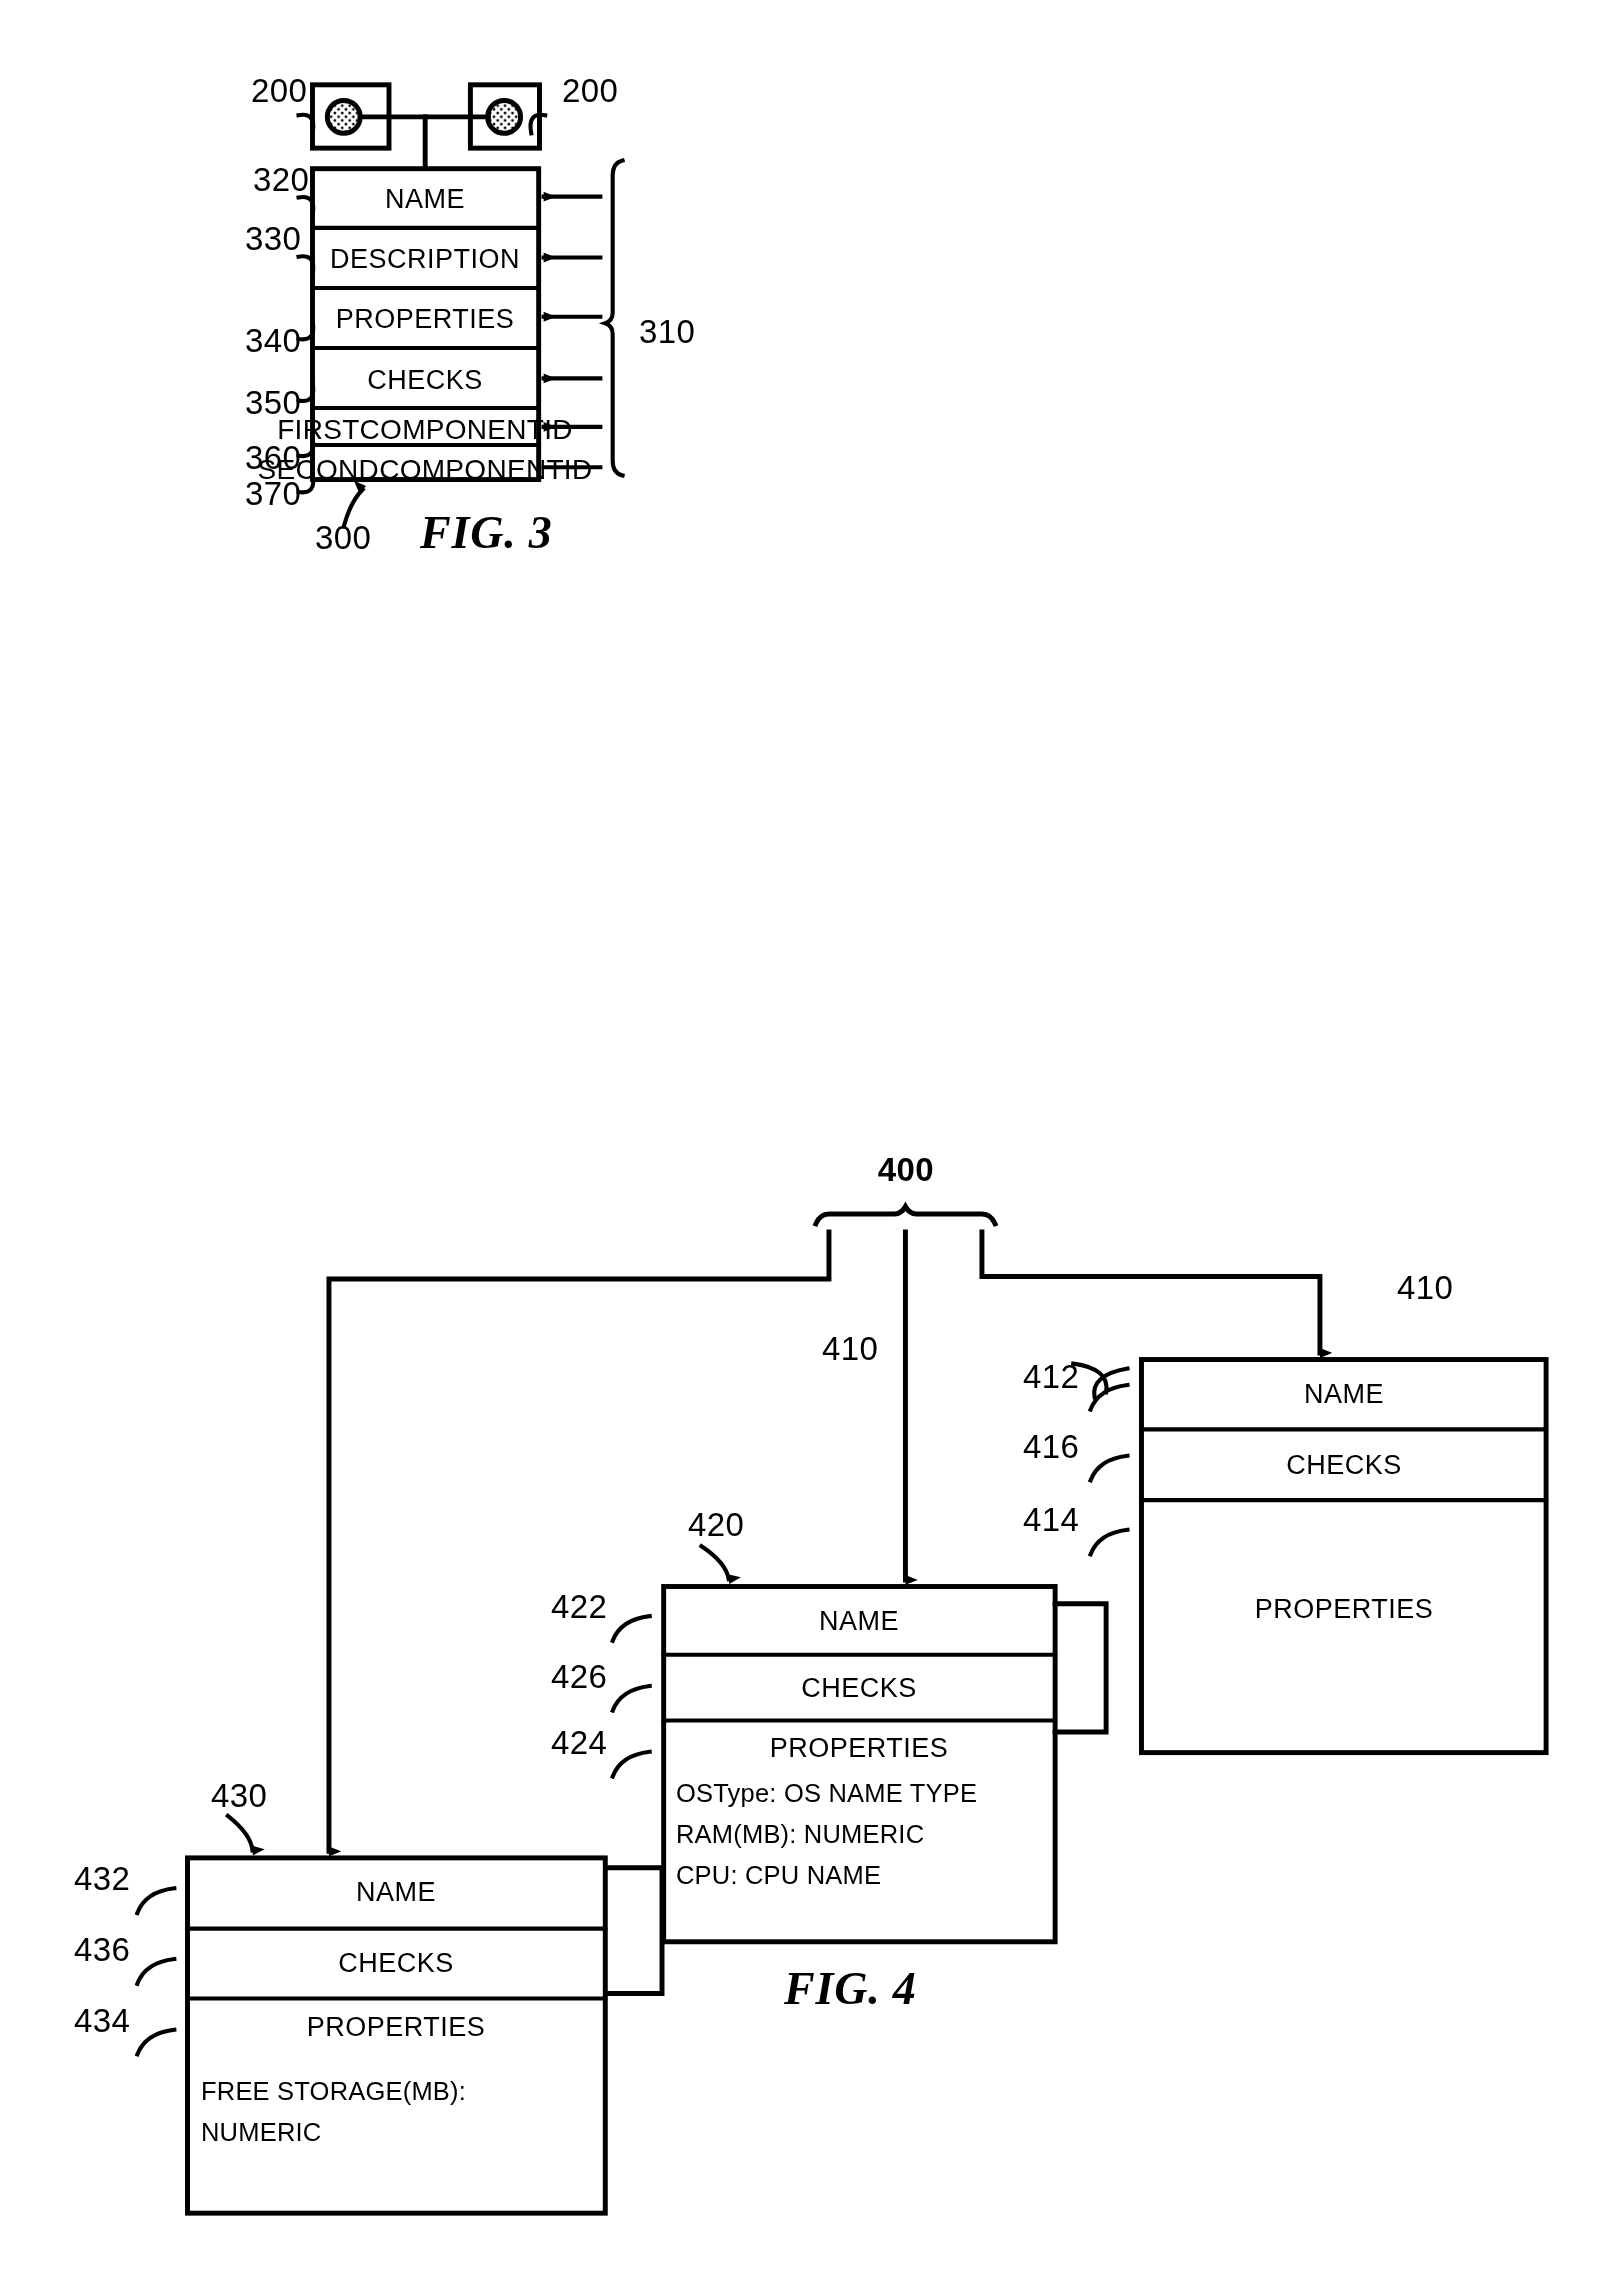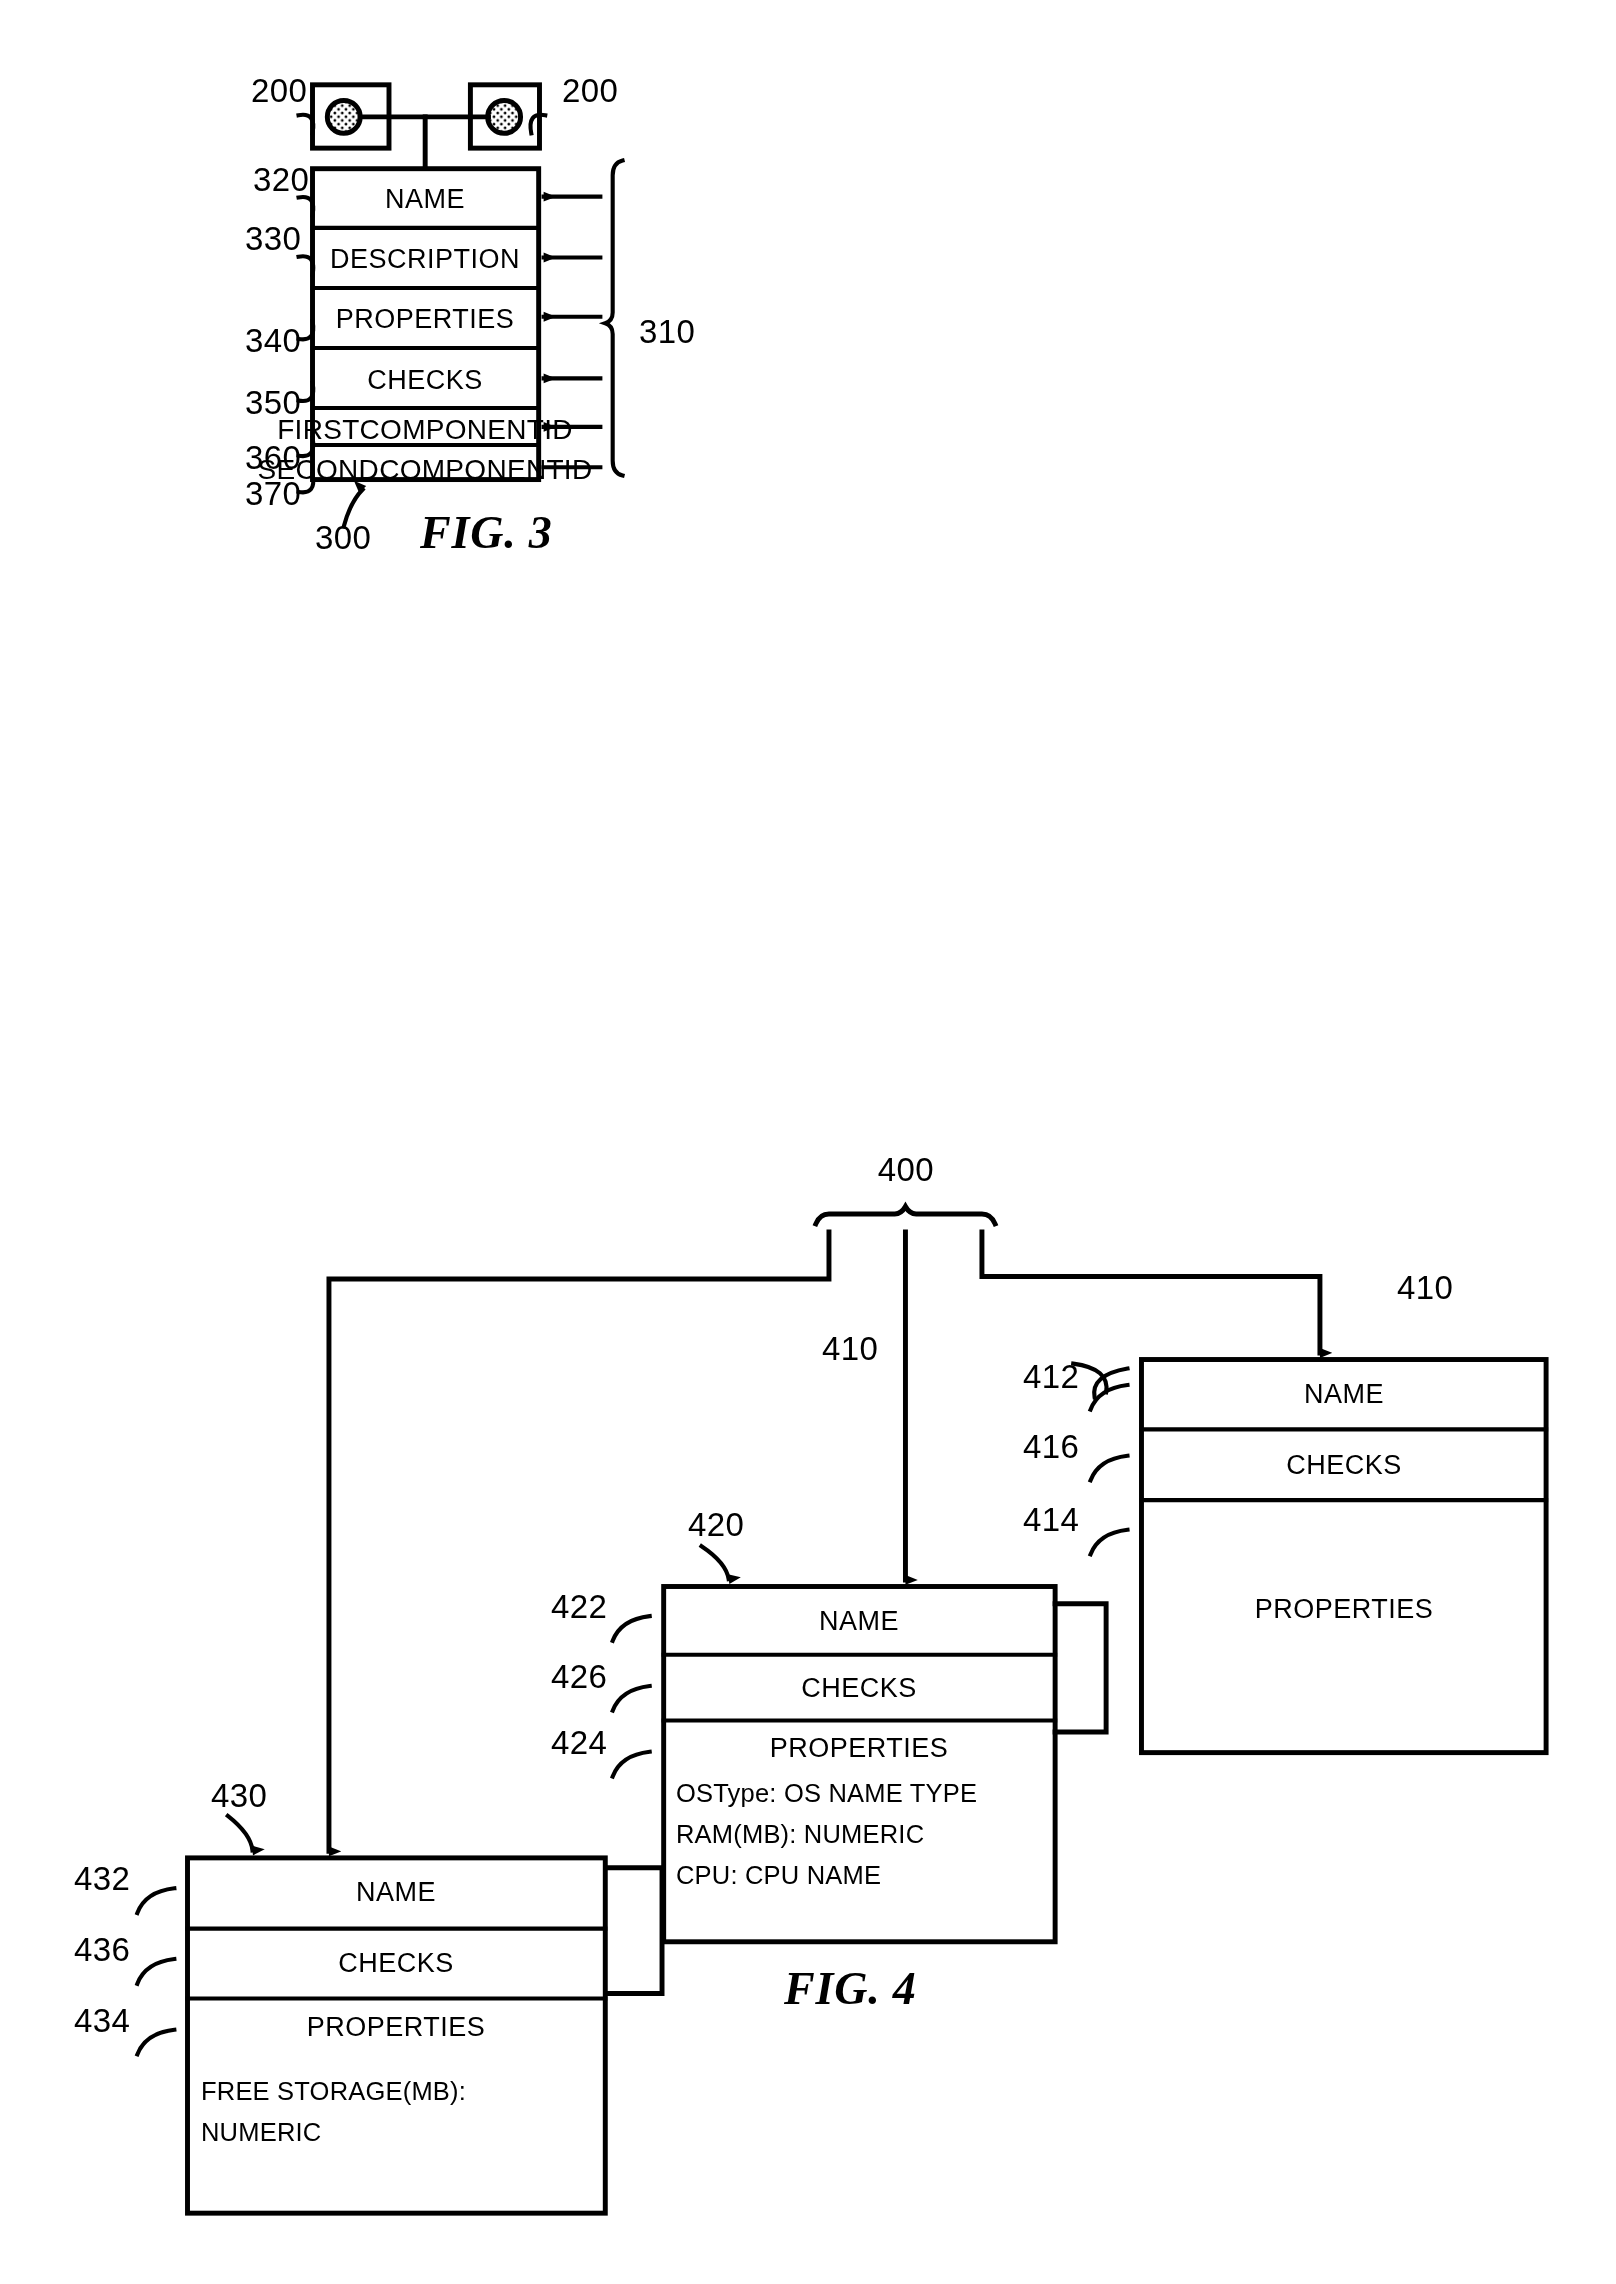--- a/index.html
+++ b/index.html
@@ -183,21 +183,21 @@
   <div class="txt cell-label ctr" style="left:425px; top:306px;">PROPERTIES</div>
   <div class="txt cell-label ctr" style="left:425px; top:367px;">CHECKS</div>
   <div class="txt cell-label-sm ctr" style="left:425px; top:416px;">FIRSTCOMPONENTID</div>
   <div class="txt cell-label-sm ctr" style="left:425px; top:456px;">SECONDCOMPONENTID</div>
 
   <div class="txt ref" style="left:639px; top:315px;">310</div>
   <div class="txt ref" style="left:315px; top:521px;">300</div>
 
   <div class="txt figcaption" style="left:401px; top:510px;margin-left:19px;">FIG. 3</div>
 
-  <div class="txt ref ctr" style="left:906px; top:1153px;">400</div>
+  <div class="txt ref ctr" style="left:906px; top:1153px;font-weight:bold;">400</div>
 
   <div class="txt ref" style="left:822px; top:1332px;">410</div>
 
   <div class="txt ref" style="left:1397px; top:1271px;">410</div>
   <div class="txt ref" style="left:1023px; top:1360px;">412</div>
   <div class="txt ref" style="left:1023px; top:1430px;">416</div>
   <div class="txt ref" style="left:1023px; top:1503px;">414</div>
 
   <div class="txt cell-label ctr" style="left:1344px; top:1381px;">NAME</div>
   <div class="txt cell-label ctr" style="left:1344px; top:1452px;">CHECKS</div>

